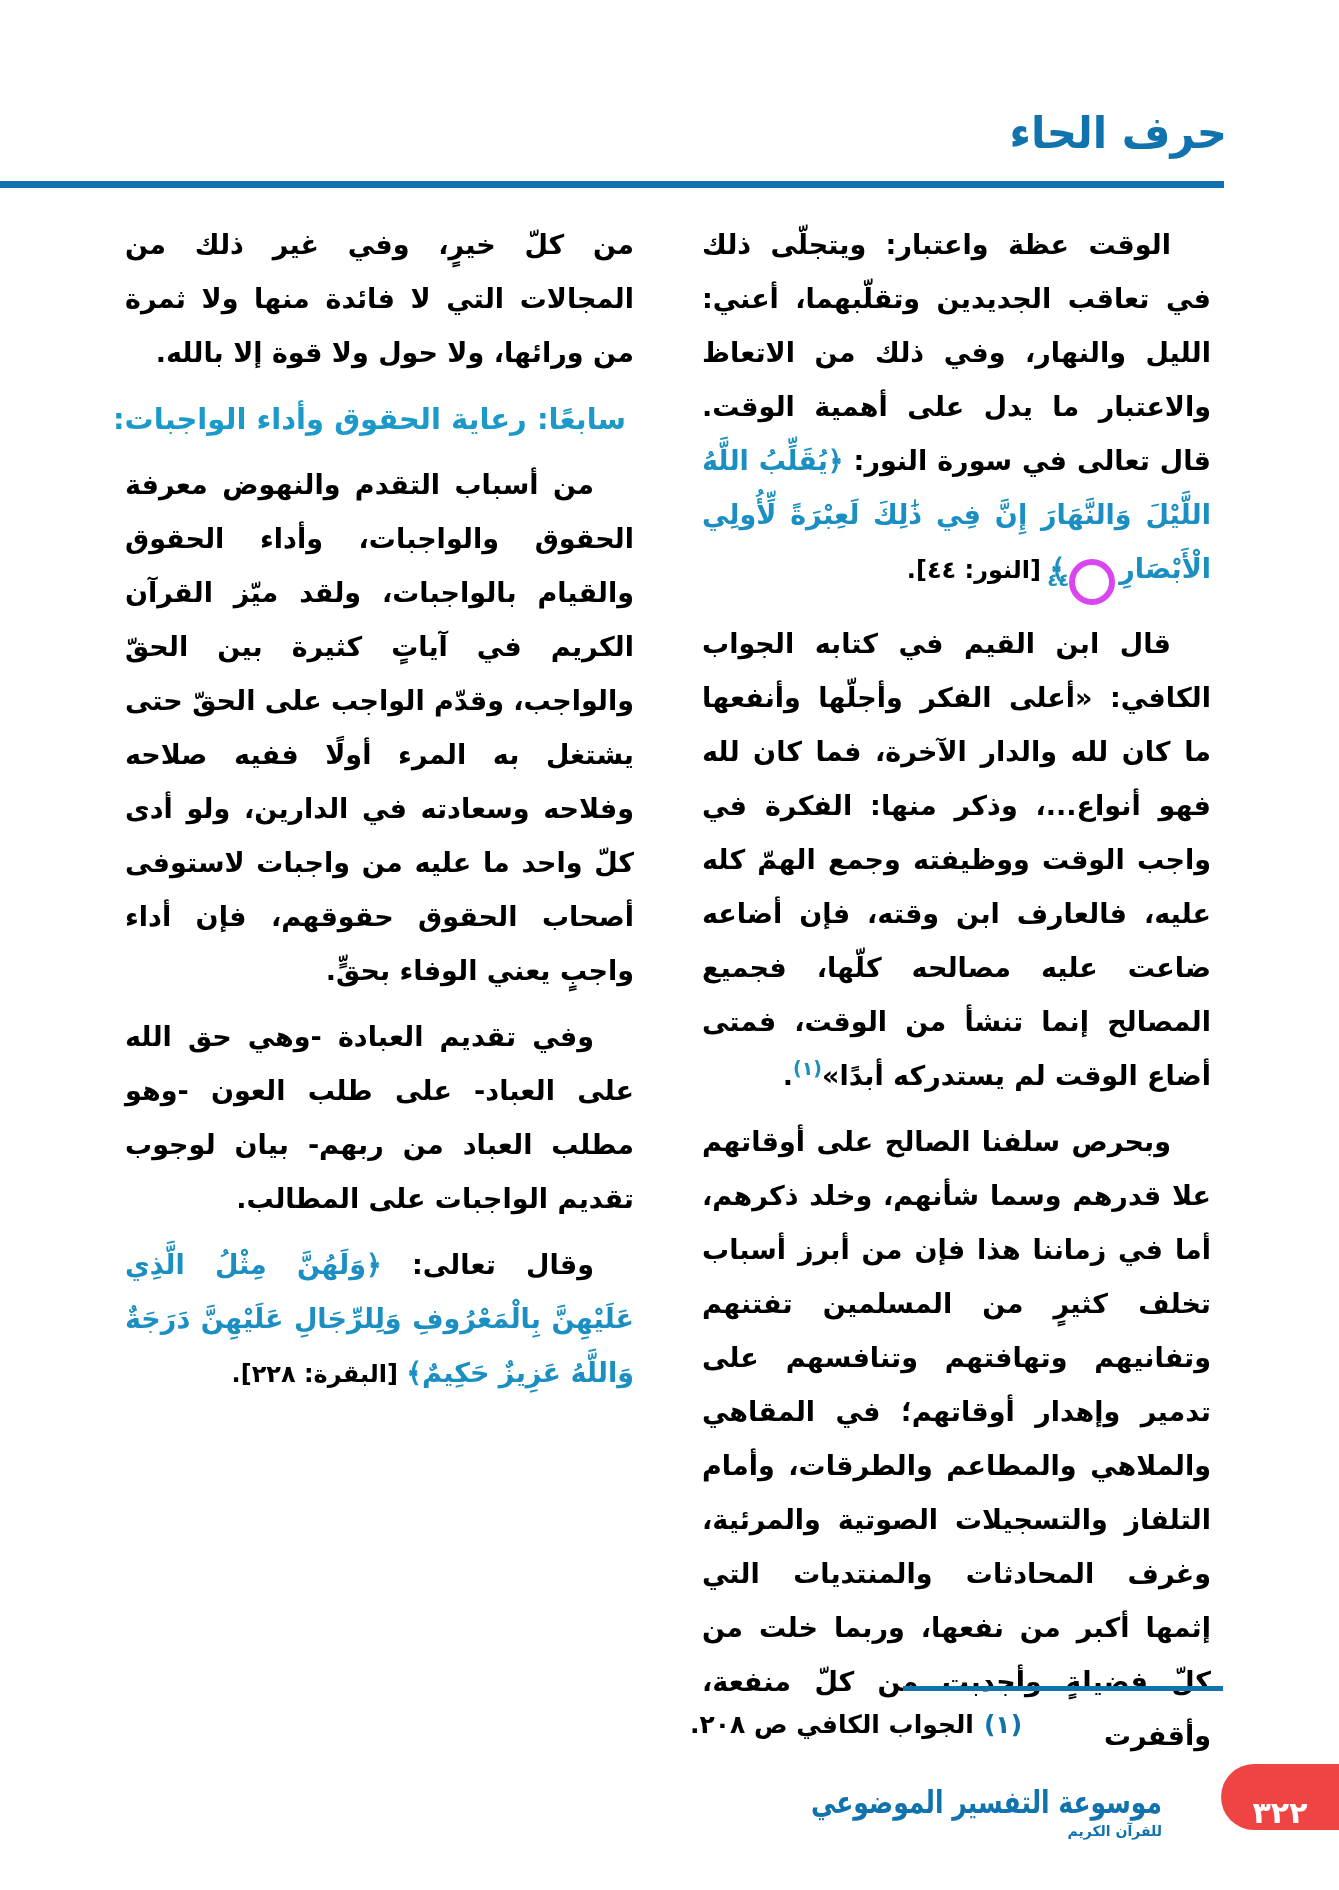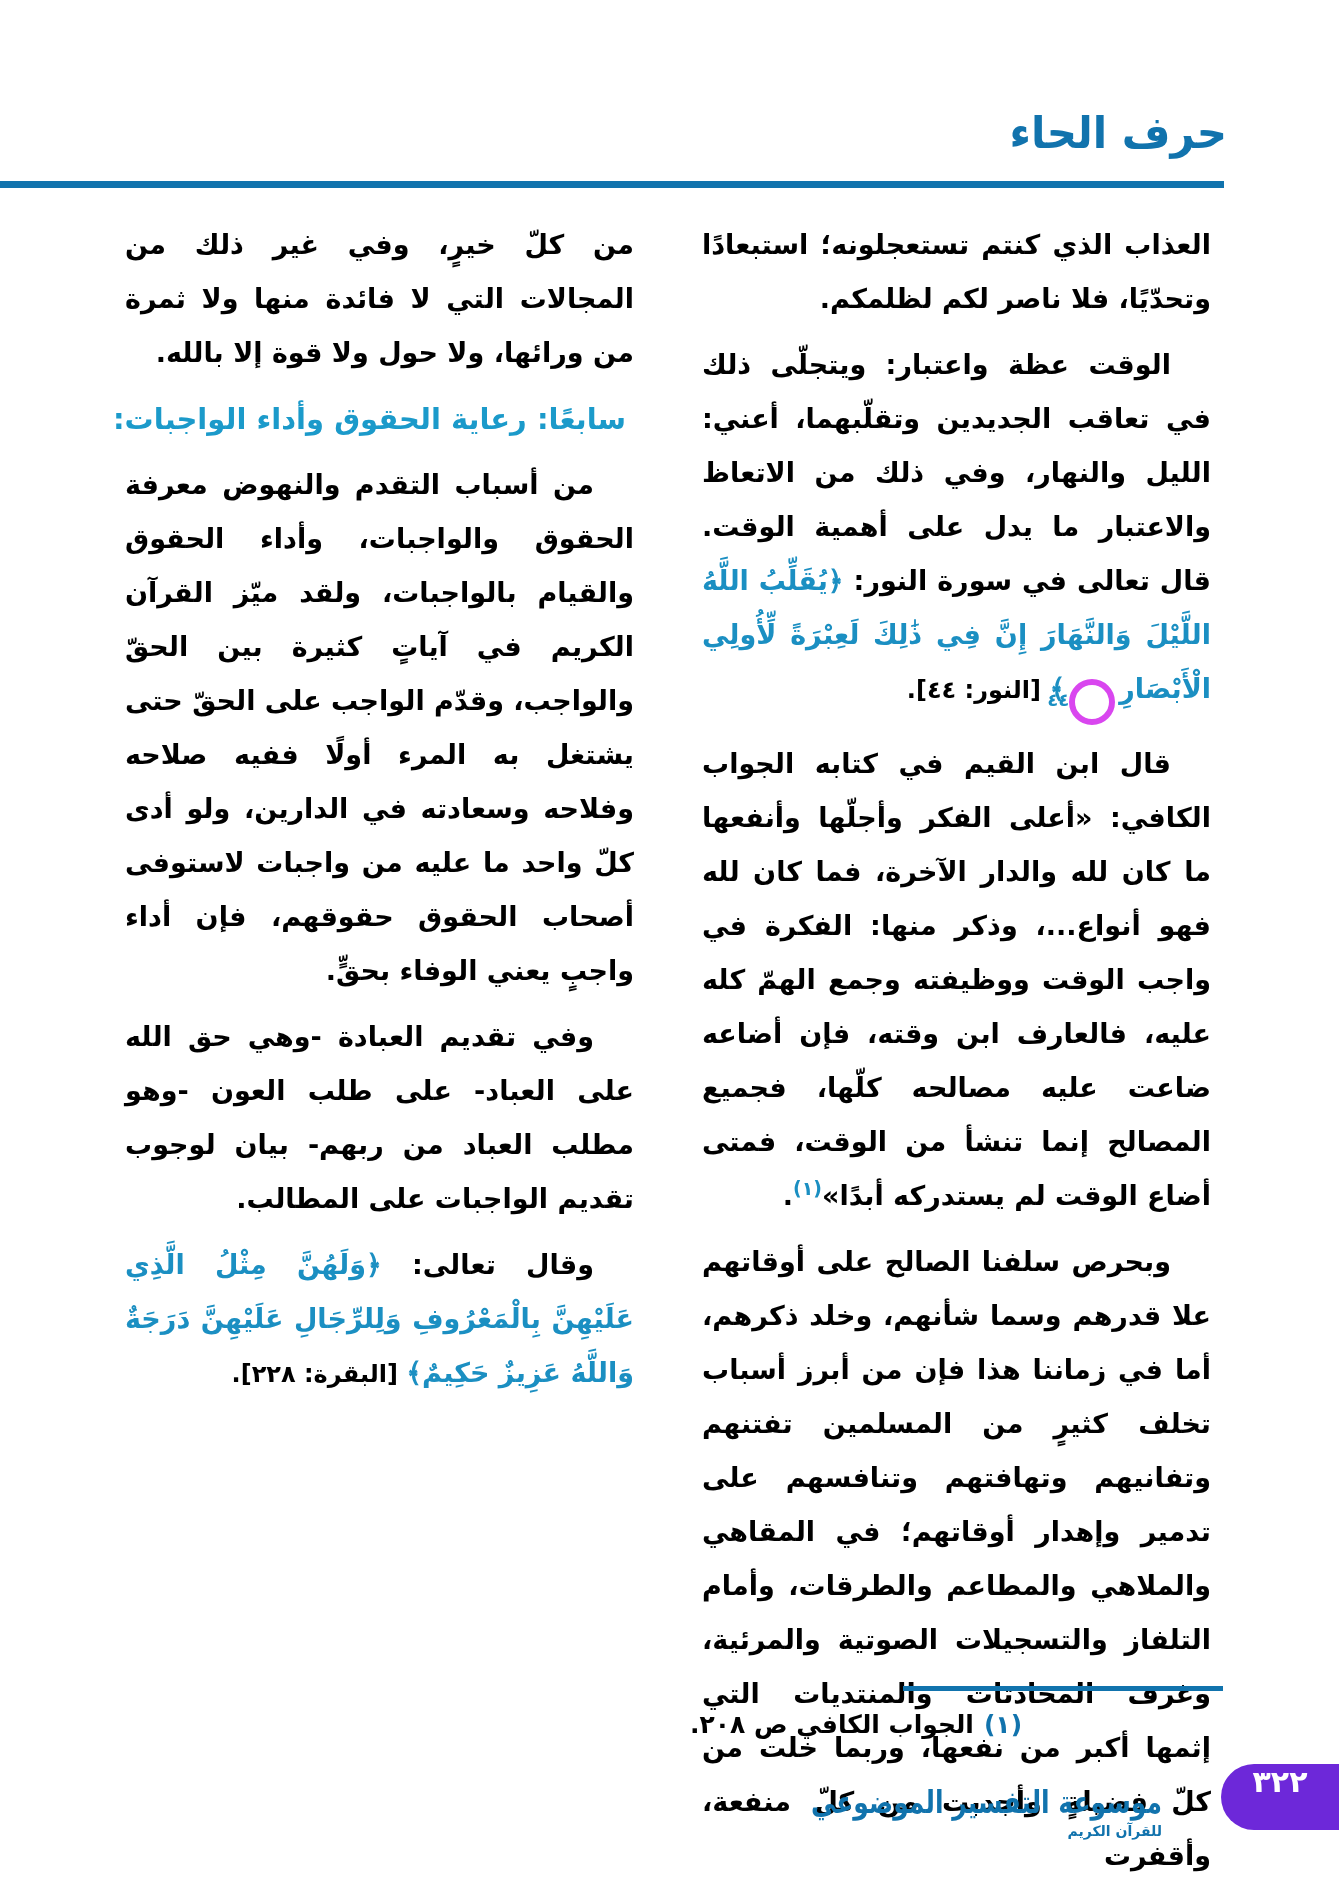--- a/index.html
+++ b/index.html
@@ -108,41 +108,40 @@
   }
   .logo-sub{
     font-size:14px;
     font-weight:bold;
     margin-top:6px;
   }
   .page-badge{
     position:absolute;
     top:1764px;right:0;
     width:118px;height:66px;
-    background:#6d28d9;
+    background:#ef4444;
     border-radius:33px 0 0 33px;
     display:flex;
-    align-items:flex-start;
+    align-items:flex-end;
     justify-content:center;
     color:#ffffff;
     font-size:30px;
     font-weight:bold;
     letter-spacing:4px;
   }
 </style>
 </head>
 <body>
 
 <div class="chapter-title">حرف الحاء</div>
 <div class="header-rule"></div>
 
 <div class="content">
 
   <div class="col">
-    <p>العذاب الذي كنتم تستعجلونه؛ استبعادًا وتحدّيًا، فلا ناصر لكم لظلمكم.</p>
     <p class="indent"><span>الوقت عظة واعتبار: ويتجلّى ذلك في تعاقب الجديدين وتقلّبهما، أعني: الليل والنهار، وفي ذلك من الاتعاظ والاعتبار ما يدل على أهمية الوقت. قال تعالى في سورة النور: </span><span class="quran">﴿يُقَلِّبُ اللَّهُ اللَّيْلَ وَالنَّهَارَ إِنَّ فِي ذَٰلِكَ لَعِبْرَةً لِّأُولِي الْأَبْصَارِ</span><span class="ayah-num">٤٤</span><span class="quran">﴾</span><span class="verse-ref"> [النور: ٤٤].</span></p>
     <p class="indent"><span>قال ابن القيم في كتابه الجواب الكافي: «أعلى الفكر وأجلّها وأنفعها ما كان لله والدار الآخرة، فما كان لله فهو أنواع...، وذكر منها: الفكرة في واجب الوقت ووظيفته وجمع الهمّ كله عليه، فالعارف ابن وقته، فإن أضاعه ضاعت عليه مصالحه كلّها، فجميع المصالح إنما تنشأ من الوقت، فمتى أضاع الوقت لم يستدركه أبدًا»</span><span class="fn-marker-inline">(١)</span><span>.</span></p>
     <p class="indent">وبحرص سلفنا الصالح على أوقاتهم علا قدرهم وسما شأنهم، وخلد ذكرهم، أما في زماننا هذا فإن من أبرز أسباب تخلف كثيرٍ من المسلمين تفتنهم وتفانيهم وتهافتهم وتنافسهم على تدمير وإهدار أوقاتهم؛ في المقاهي والملاهي والمطاعم والطرقات، وأمام التلفاز والتسجيلات الصوتية والمرئية، وغرف المحادثات والمنتديات التي إثمها أكبر من نفعها، وربما خلت من كلّ فضيلةٍ وأجدبت من كلّ منفعة، وأقفرت</p>
   </div>
 
   <div class="col">
     <p>من كلّ خيرٍ، وفي غير ذلك من المجالات التي لا فائدة منها ولا ثمرة من ورائها، ولا حول ولا قوة إلا بالله.</p>
     <p class="section-heading">سابعًا: رعاية الحقوق وأداء الواجبات:</p>
     <p class="indent">من أسباب التقدم والنهوض معرفة الحقوق والواجبات، وأداء الحقوق والقيام بالواجبات، ولقد ميّز القرآن الكريم في آياتٍ كثيرة بين الحقّ والواجب، وقدّم الواجب على الحقّ حتى يشتغل به المرء أولًا ففيه صلاحه وفلاحه وسعادته في الدارين، ولو أدى كلّ واحد ما عليه من واجبات لاستوفى أصحاب الحقوق حقوقهم، فإن أداء واجبٍ يعني الوفاء بحقٍّ.</p>
     <p class="indent">وفي تقديم العبادة -وهي حق الله على العباد- على طلب العون -وهو مطلب العباد من ربهم- بيان لوجوب تقديم الواجبات على المطالب.</p>

